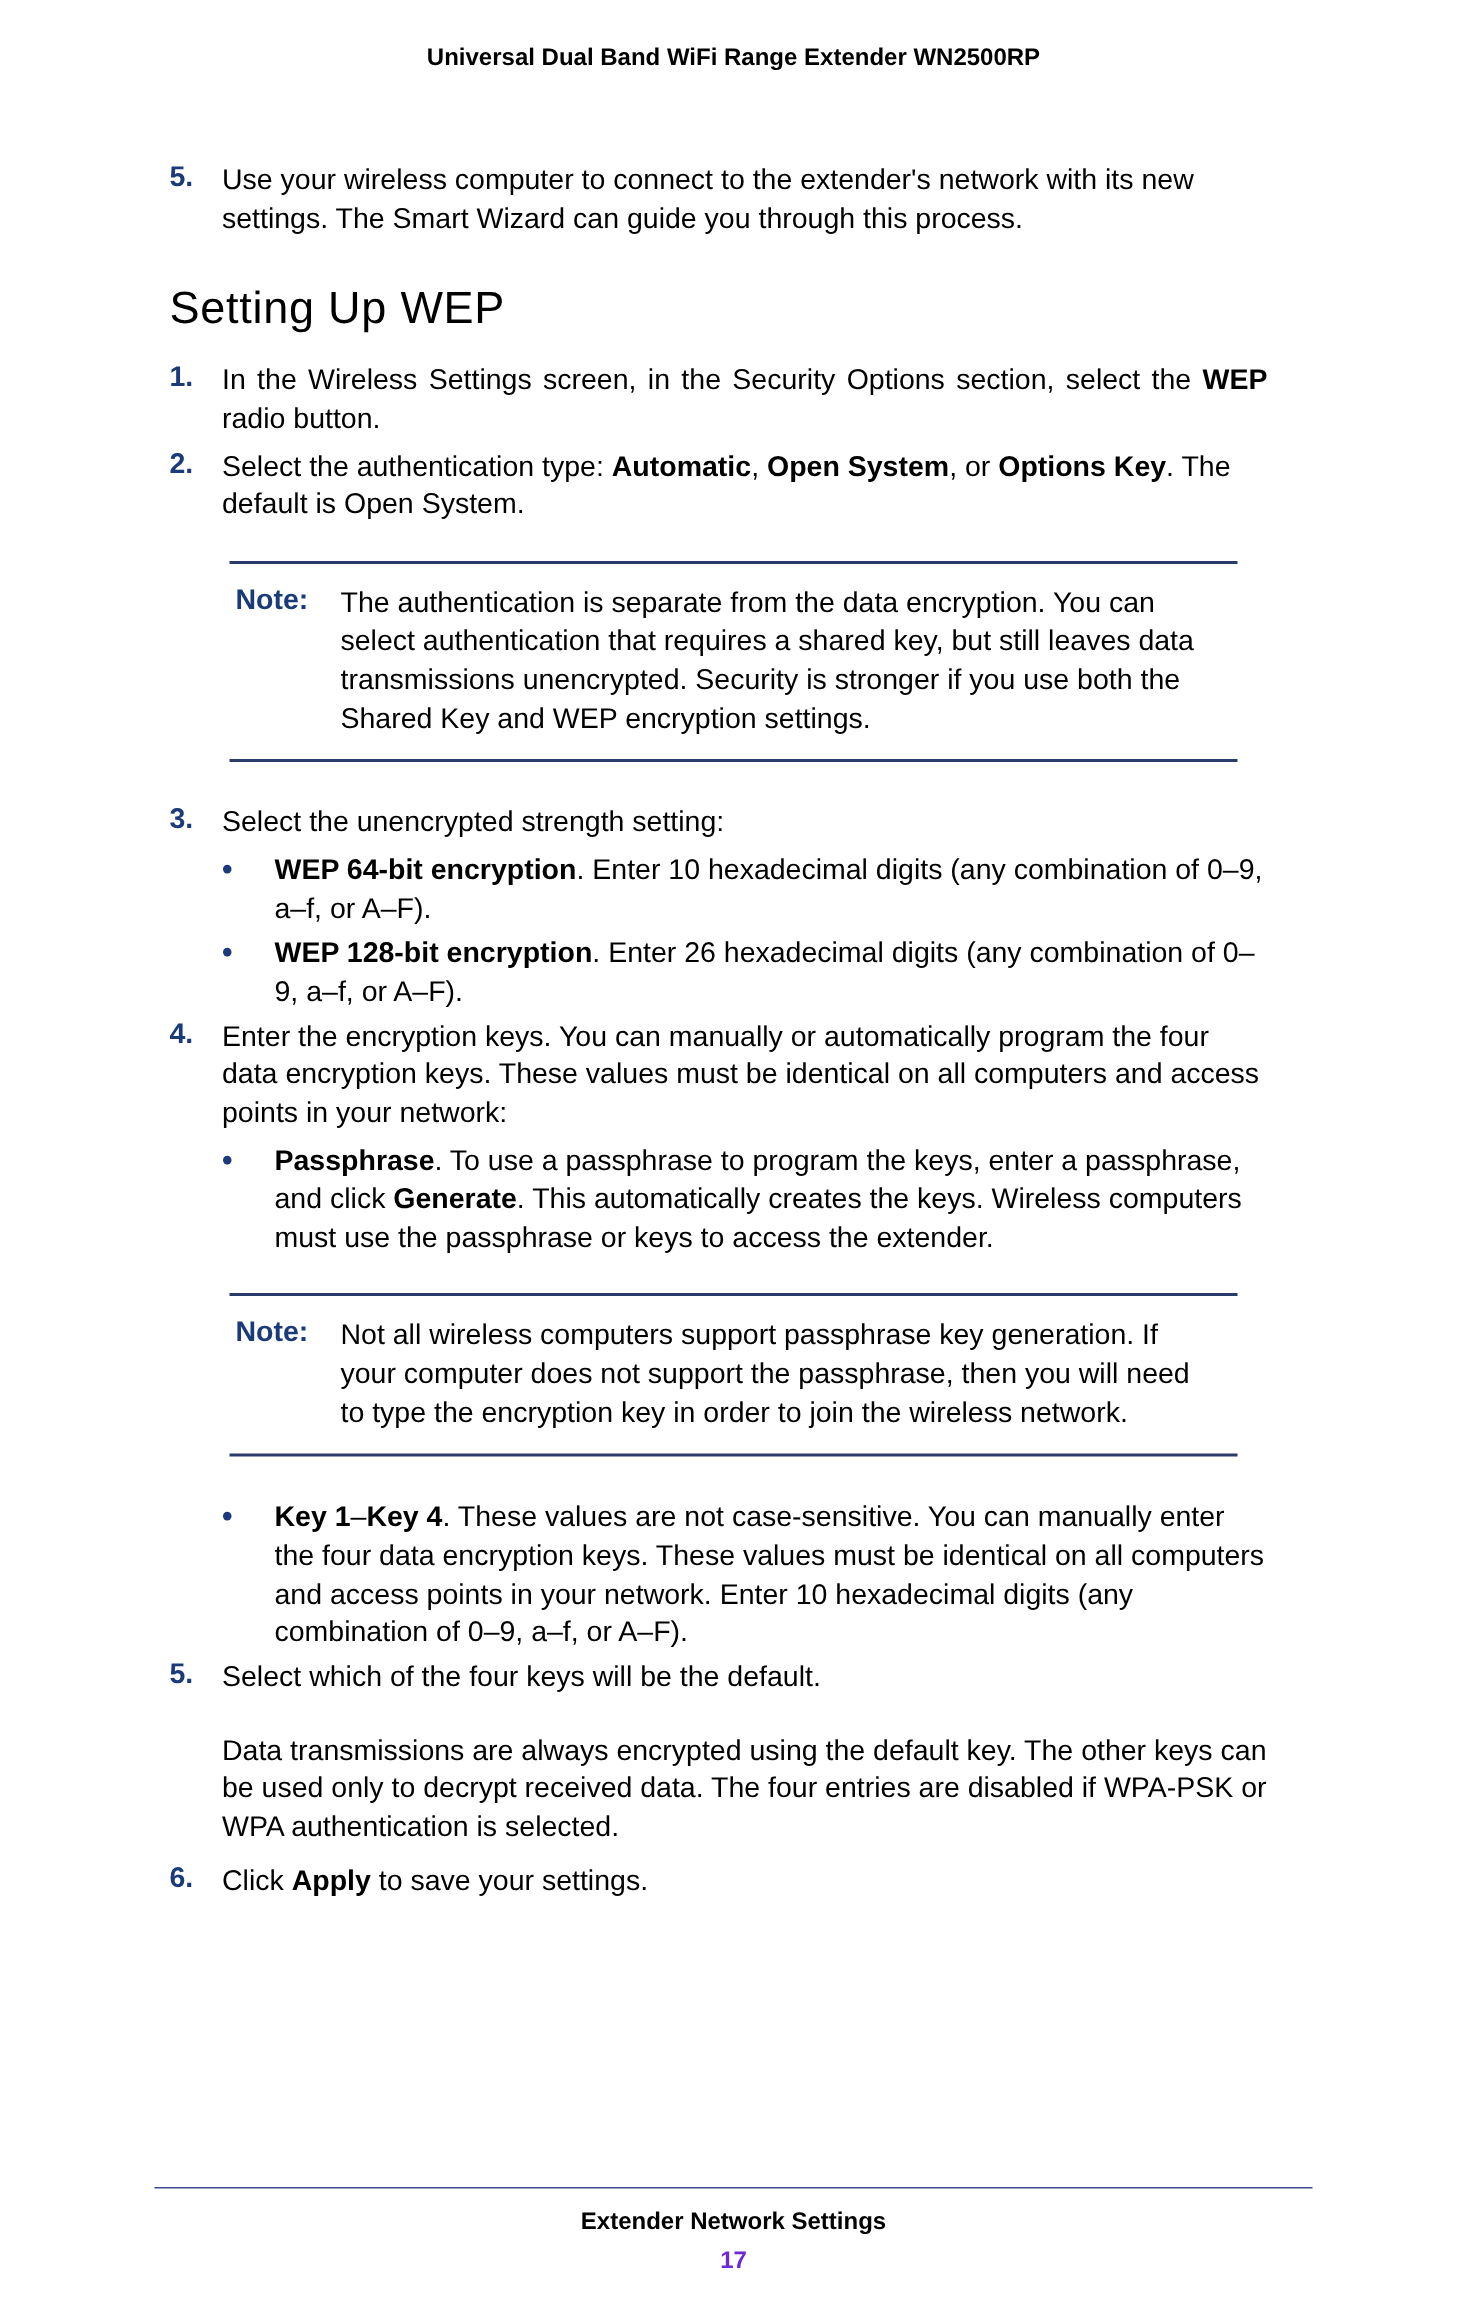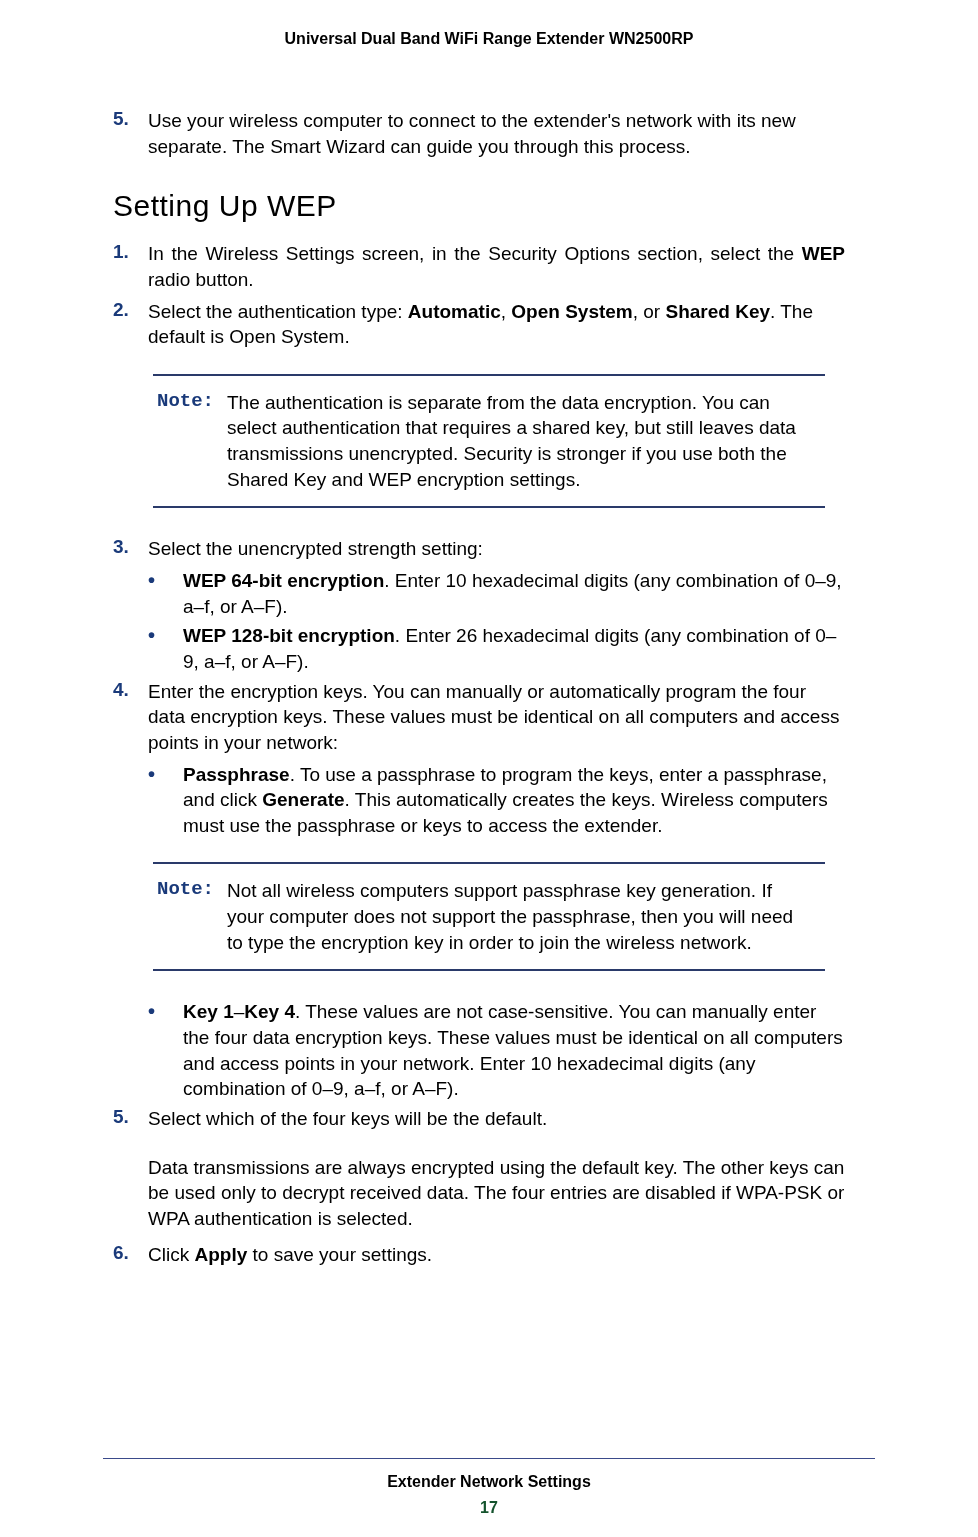--- a/index.html
+++ b/index.html
@@ -66,21 +66,20 @@
   }
   .note-inner {
     display: flex;
   }
   .note-label {
     color: #1a3a7a;
     font-weight: bold;
     font-size: 19px;
     width: 70px;
     flex-shrink: 0;
-    font-family: Liberation Mono, monospace;
   }
   .note-text {
     font-size: 19px;
     line-height: 1.35;
   }
   .bullet-item {
     display: flex;
     margin: 4px 0 4px 35px;
   }
   .bullet-dot {
@@ -110,51 +109,51 @@
     border: none;
     border-top: 1px solid #3a4a8a;
     margin: 0 50px 14px 50px;
   }
   .footer-section {
     font-weight: bold;
     color: #000;
     margin-bottom: 8px;
   }
   .footer-page {
-    color: #14532d;
+    color: #6d28d9;
     font-weight: bold;
   }
 </style>
 </head>
 <body>
 
 <div class="page">
 
   <div class="header-title">Universal Dual Band WiFi Range Extender WN2500RP</div>
 
   <div class="main-content">
 
     <div class="ol-item">
       <div class="ol-num">5.</div>
-      <div class="ol-body">Use your wireless computer to connect to the extender's network with its new separate. The Smart Wizard can guide you through this process.</div>
+      <div class="ol-body">Use your wireless computer to connect to the extender's network with its new settings. The Smart Wizard can guide you through this process.</div>
     </div>
 
     <h2 class="section-heading">Setting Up WEP</h2>
 
     <div class="ol-item justify">
       <div class="ol-num">1.</div>
       <div class="ol-body">
         <span>In the Wireless Settings screen, in the Security Options section, select the </span><span class="bold">WEP</span><span> radio button.</span>
       </div>
     </div>
 
     <div class="ol-item">
       <div class="ol-num">2.</div>
       <div class="ol-body">
-        <span>Select the authentication type: </span><span class="bold">Automatic</span><span>, </span><span class="bold">Open System</span><span>, or </span><span class="bold">Shared Key</span><span>. The default is Open System.</span>
+        <span>Select the authentication type: </span><span class="bold">Automatic</span><span>, </span><span class="bold">Open System</span><span>, or </span><span class="bold">Options Key</span><span>. The default is Open System.</span>
       </div>
     </div>
 
     <div class="note-box">
       <div class="note-inner">
         <div class="note-label">Note:</div>
         <div class="note-text">The authentication is separate from the data encryption. You can select authentication that requires a shared key, but still leaves data transmissions unencrypted. Security is stronger if you use both the Shared Key and WEP encryption settings.</div>
       </div>
     </div>
 

